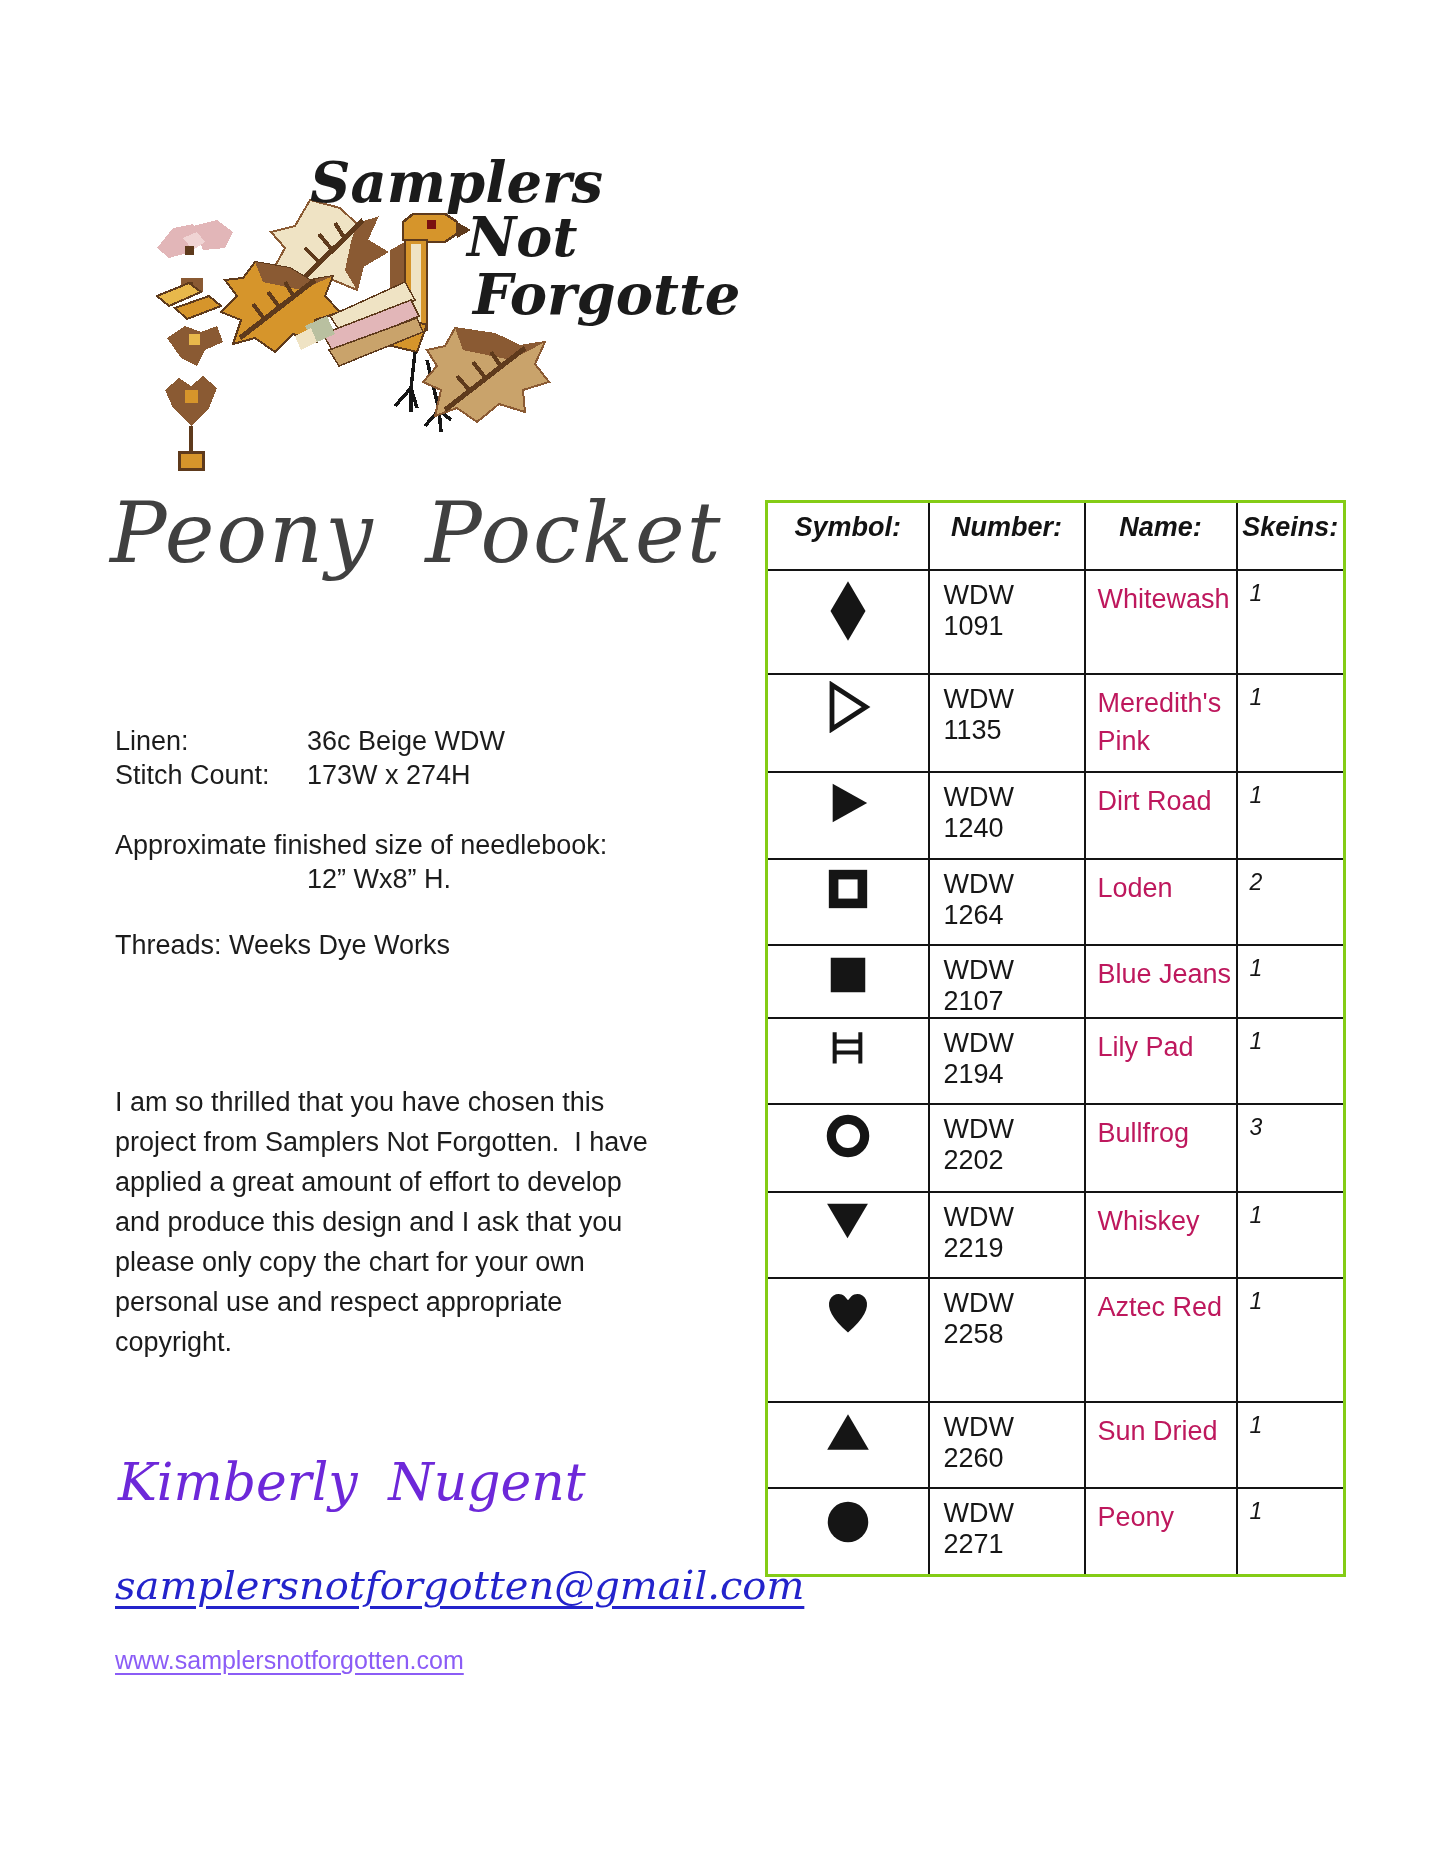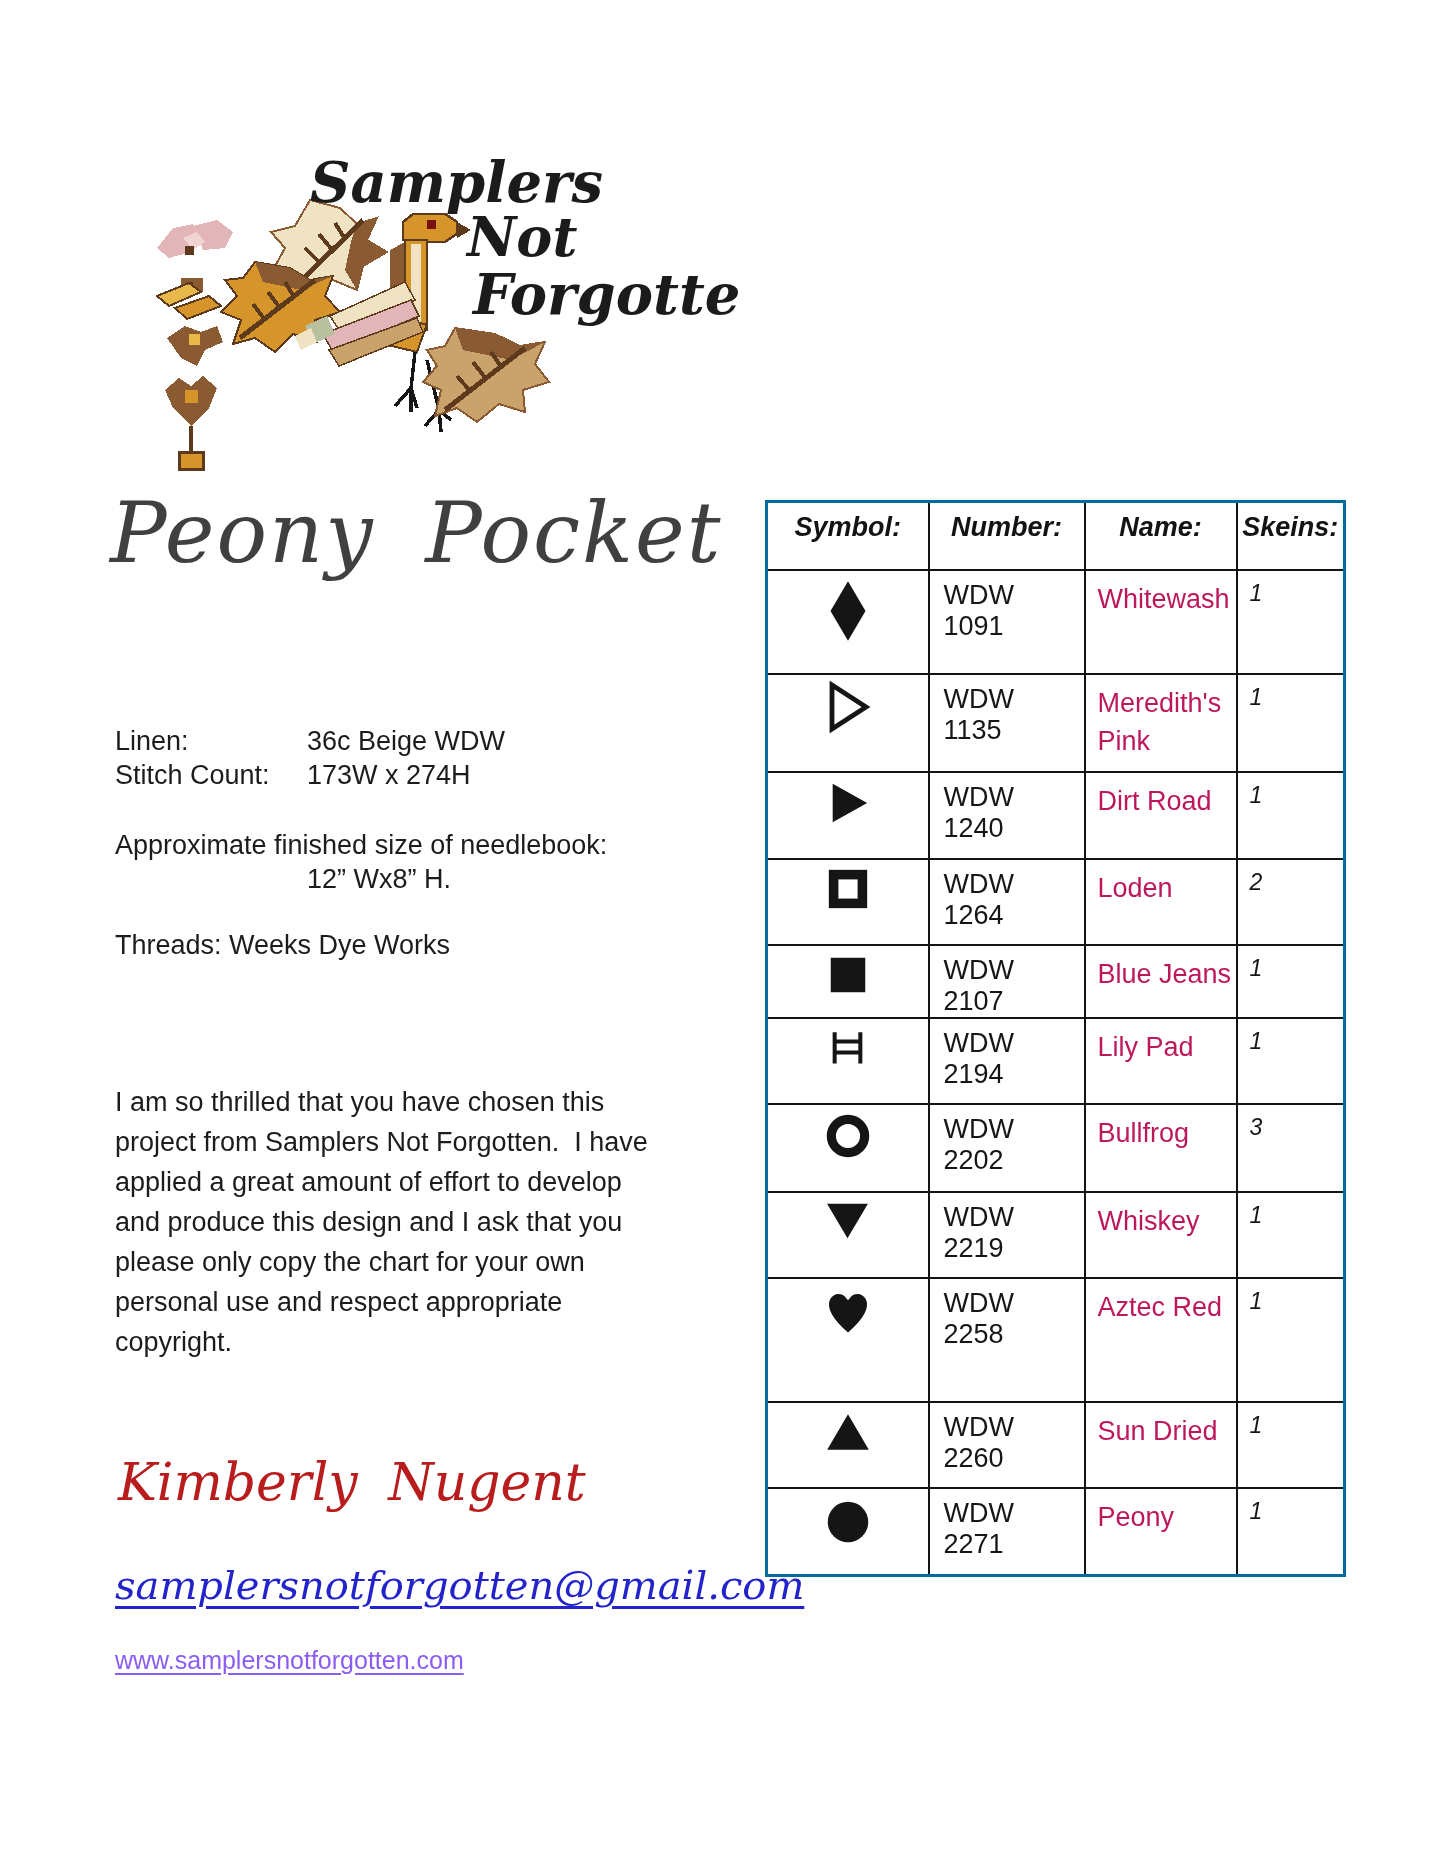--- a/index.html
+++ b/index.html
@@ -24,37 +24,37 @@
   .line-abs{position:absolute;left:115px;font-size:27px;white-space:pre;}
   .indent{margin-left:192px;}
   
   .copy-par{
     position:absolute;left:115px;top:1082px;width:640px;
     font-size:27px;line-height:40px;white-space:pre-wrap;
   }
   
   .sig-name{
     position:absolute;left:118px;top:1452px;
-    font-family:"DejaVu Serif",serif;font-style:italic;font-size:52px;color:#b91c1c;
+    font-family:"DejaVu Serif",serif;font-style:italic;font-size:52px;color:#6d28d9;
     word-spacing:14px;white-space:nowrap;
   }
   .sig-email{
     position:absolute;left:115px;top:1562px;
     font-family:"DejaVu Serif",serif;font-style:italic;font-size:40px;
     text-decoration:underline;text-decoration-thickness:3px;text-underline-offset:7px;
     white-space:nowrap;cursor:pointer;
   }
   .sig-web{
     position:absolute;left:115px;top:1646px;font-size:25px;
     text-decoration:underline;text-underline-offset:4px;white-space:nowrap;cursor:pointer;
   }
   
   .thread-table{
     position:absolute;left:765px;top:500px;border-collapse:collapse;
-    table-layout:fixed;border:3px solid #0369a1;background:#fff;
+    table-layout:fixed;border:3px solid #84cc16;background:#fff;
   }
   .thread-table th,.thread-table td{border:2px solid #141414;vertical-align:top;}
   .thread-table th{
     font-style:italic;font-weight:bold;font-size:27px;text-align:center;
     height:56px;padding-top:9px;color:#131313;
   }
   .sym-cell{text-align:center;padding-top:6px;}
   .num-cell{font-size:27px;padding:9px 4px 0 14px;white-space:pre-wrap;color:#161616;}
   .name-cell{font-size:27px;padding:9px 4px 0 12px;line-height:38px;color:#be185d;}
   .skeins-cell{font-style:italic;font-size:23px;padding:9px 4px 0 12px;color:#161616;}

